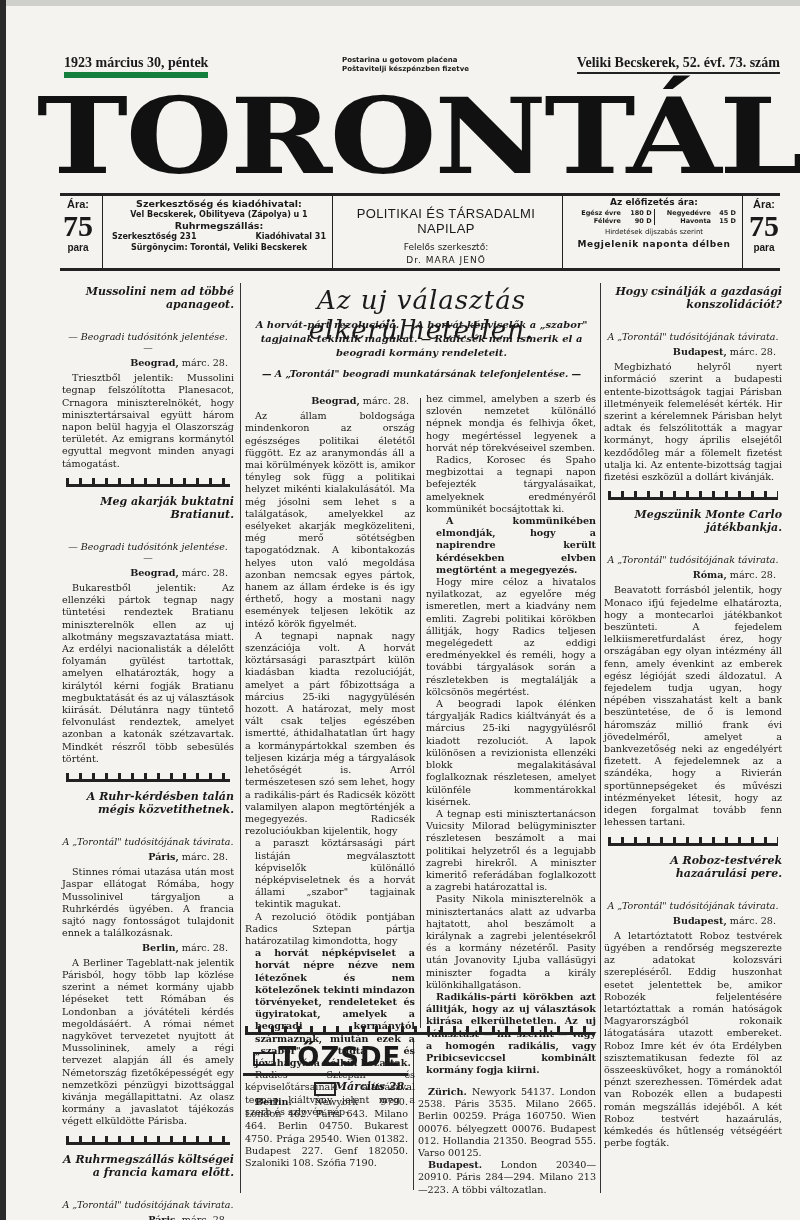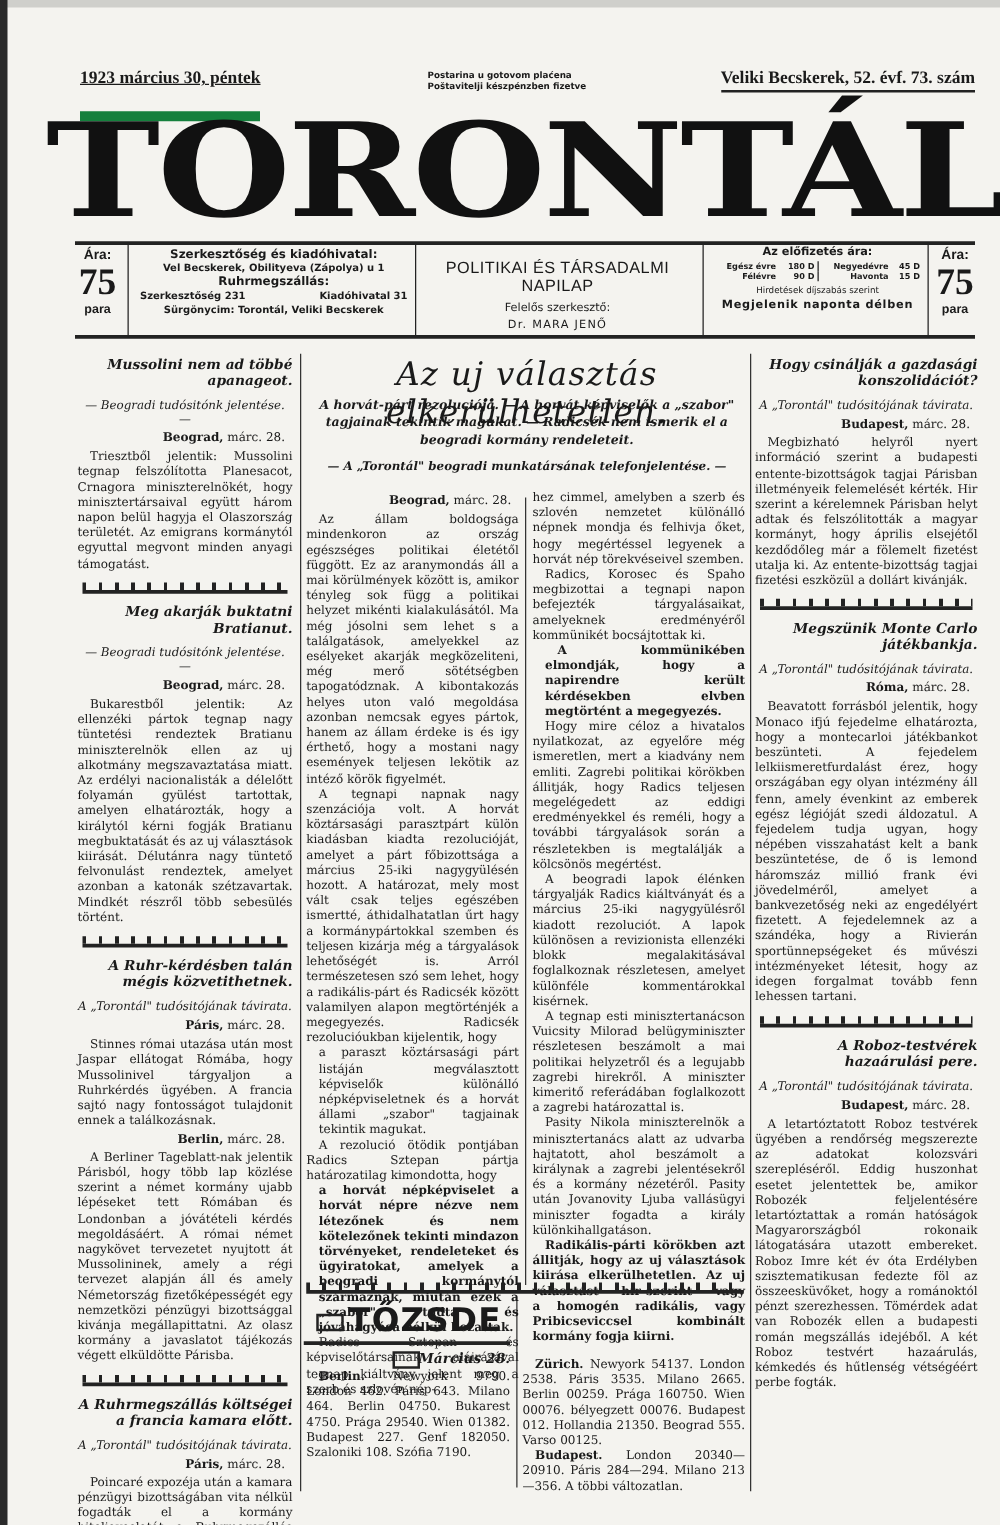--- a/index.html
+++ b/index.html
@@ -8,21 +8,21 @@
     background:#f4f3ef;
     font-family:"DejaVu Serif", serif;
     color:#1a1a1a;
     position:relative;
   }
   .left-edge { position:absolute; left:0; top:0; width:6px; height:1220px; background:#2a2a2a; }
   .top-edge { position:absolute; left:0; top:0; width:800px; height:6px; background:#cfcfcb; }
 
   
   .topline { position:absolute; left:60px; top:55px; width:720px; height:22px; }
-  .date { position:absolute; left:4px; top:0; font:bold 14px "Liberation Serif", serif; border-bottom:8px solid #15803d; padding-bottom:18px;text-decoration:underline; }
+  .date { position:absolute; left:4px; top:0; font:bold 14px "Liberation Serif", serif; border-bottom:6px solid #15803d; padding-bottom:1px; }
   .post { position:absolute; left:282px; top:1px; font:bold 7px "DejaVu Sans", sans-serif; line-height:9px; text-align:left; }
   .issue { position:absolute; right:0; top:0; font:bold 14px "Liberation Serif", serif; border-bottom:2px solid #222; padding-bottom:1px; }
 
   
   .masthead { position:absolute; left:60px; top:83px; width:720px; height:108px; text-align:center;
     font:bold 104px "DejaVu Serif", serif; letter-spacing:-2px; line-height:108px; color:#111;
     transform:scaleX(1.18); transform-origin:center; }
   .rule-thick { position:absolute; left:60px; width:720px; height:3px; background:#222; }
 
   
@@ -45,21 +45,21 @@
   .subs td { padding:0 2px; text-align:right; }
   .subs td.sep { border-left:1px solid #222; }
   .subs .hird { font-weight:normal; margin-top:3px; font-size:7px; }
   .subs .megj { font-size:9px; margin-top:3px; letter-spacing:0.6px; }
 
   
   .col { position:absolute; top:285px; font:9.6px "DejaVu Serif", serif; line-height:12.2px; text-align:justify; }
   .col p { margin:0; text-indent:10px; }
   .colrule { position:absolute; width:1px; background:#333; }
   .hl { font:bold italic 11px "DejaVu Serif", serif; text-align:right; line-height:13px; margin:0 0 3px; }
-  .sub { font:italic 9.5px "DejaVu Serif", serif; text-align:center; margin:8px 0 4px; }
+  .sub { font:italic 9.5px "DejaVu Serif", serif; text-align:center; margin:20px 0 4px; }
   .dateline { text-align:right; margin:2px 6px 3px 0; }
   .dateline b { font-weight:bold; }
   .orn { height:9px; margin:8px 4px;
     background:repeating-linear-gradient(90deg,#222 0 3px,transparent 3px 13px) top/100% 6px no-repeat,
                linear-gradient(#222,#222) bottom/100% 3px no-repeat; }
   .boldp { font-weight:bold; }
   .indent { padding-left:10px; }
 
   .bigtitle { position:absolute; left:243px; top:285px; width:357px; text-align:center;
     font:italic 26px "DejaVu Serif", serif; letter-spacing:1px; line-height:30px; }
@@ -211,21 +211,21 @@
 <div class="tozsde-title">
   <span class="box"></span><span>TŐZSDE</span><span class="box"></span>
 </div>
 <div class="tozsde-underline"></div>
 <div class="col" style="left:245px; top:1080px; width:163px;">
   <div class="hl">Március 28.</div>
   <p><b>Berlin.</b> <span>Newyork 9790. London 462. Páris 643. Milano 464. Berlin 04750. Bukarest 4750. Prága 29540. Wien 01382. Budapest 227. Genf 182050. Szaloniki 108. Szófia 7190.</span></p>
 </div>
 <div class="col" style="left:418px; top:1086px; width:178px;">
   <p><b>Zürich.</b> <span>Newyork 54137. London 2538. Páris 3535. Milano 2665. Berlin 00259. Prága 160750. Wien 00076. bélyegzett 00076. Budapest 012. Hollandia 21350. Beograd 555. Varso 00125.</span></p>
-  <p><b>Budapest.</b> <span>London 20340—20910. Páris 284—294. Milano 213—356. A többi változatlan.</span></p>
+  <p><b>Budapest.</b> <span>London 20340—20910. Páris 284—294. Milano 213—223. A többi változatlan.</span></p>
 </div>
 
 <div class="col" style="left:604px; width:178px;">
   <div>
     <div class="hl">Hogy csinálják a gazdasági konszolidációt?</div>
     <div class="sub">A „Torontál" tudósitójának távirata.</div>
     <div class="dateline"><b>Budapest,</b> <span>márc. 28.</span></div>
     <p>Megbizható helyről nyert információ szerint a budapesti entente-bizottságok tagjai Párisban illetményeik felemelését kérték. Hir szerint a kérelemnek Párisban helyt adtak és felszólitották a magyar kormányt, hogy április elsejétől kezdődőleg már a fölemelt fizetést utalja ki. Az entente-bizottság tagjai fizetési eszközül a dollárt kivánják.</p>
   </div>
   <div class="orn"></div>

